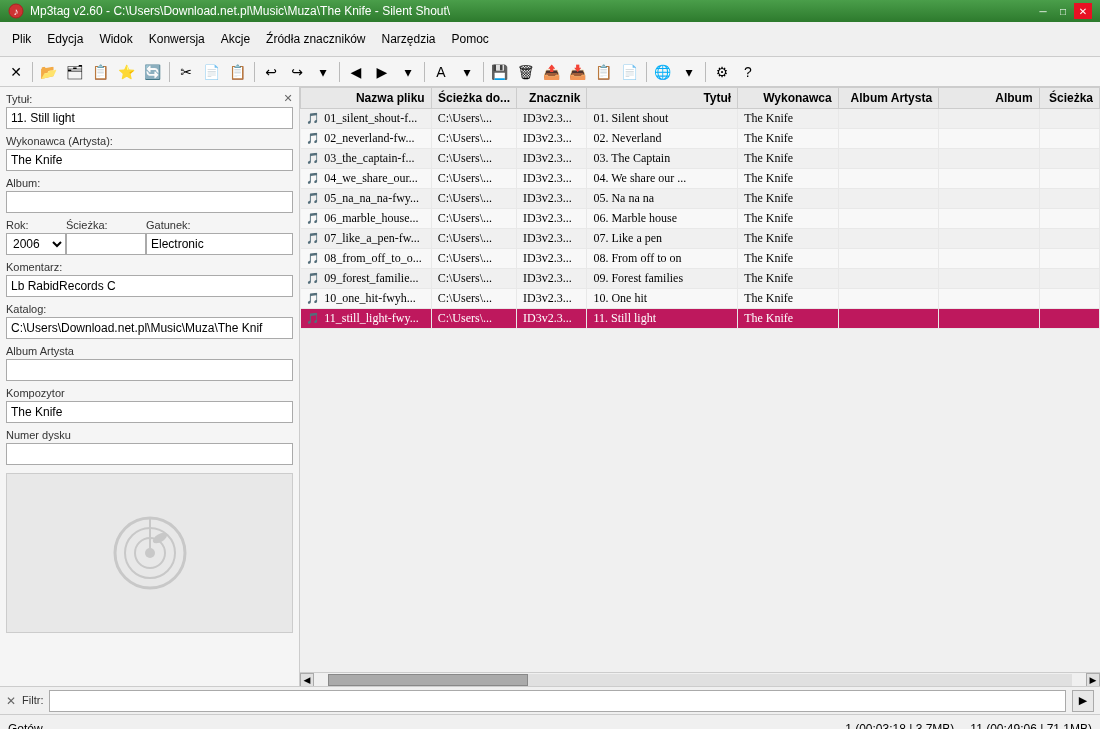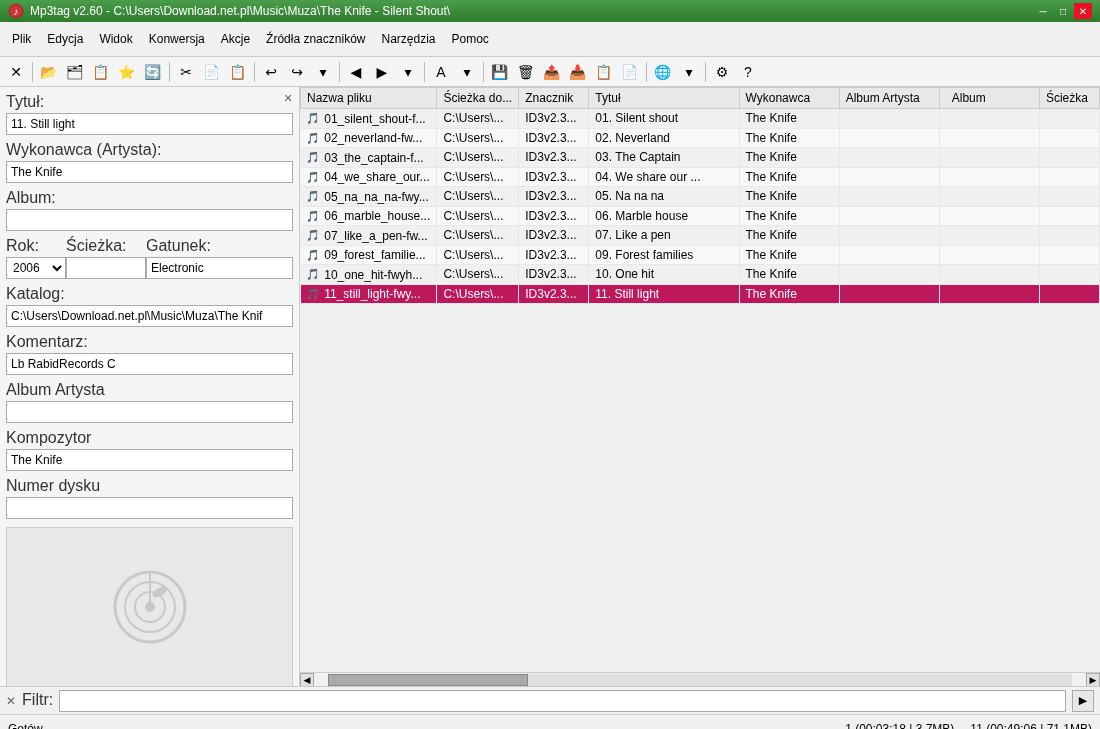--- a/index.html
+++ b/index.html
@@ -89,21 +89,21 @@
     #left-panel .close-btn {
       position: absolute; top: 4px; right: 4px;
       width: 14px; height: 14px;
       cursor: pointer;
       font-size: 11px;
       text-align: center;
       line-height: 14px;
       color: #666;
     }
     .field-group { margin-bottom: 6px; }
-    .field-label { font-size: 16px; color: #333; margin-bottom: 2px; }
+    .field-label { font-size: 11px; color: #333; margin-bottom: 2px; }
     .field-input {
       width: 100%;
       height: 22px;
       border: 1px solid #aaa;
       background: white;
       padding: 0 4px;
       font-size: 12px;
     }
     .field-select {
       width: 100%;
@@ -150,28 +150,29 @@
       font-size: 12px;
     }
     #file-table thead {
       background: #e8e8e8;
       position: sticky;
       top: 0;
     }
     #file-table thead th {
       border: 1px solid #ccc;
       padding: 3px 6px;
-      text-align: left;
-      font-weight: normal;
+      text-align: right;
+      font-weight: bold;
       white-space: nowrap;
       cursor: pointer;
       user-select: none;
     }
     #file-table tbody tr {
       cursor: default;
+      font-family: Liberation Serif, serif;
     }
     #file-table tbody tr:nth-child(even) { background: #f8f8f8; }
     #file-table tbody tr.selected { background: #be185d; color: white; }
     #file-table tbody td {
       border-bottom: 1px solid #e8e8e8;
       border-right: 1px solid #e8e8e8;
       padding: 2px 6px;
       white-space: nowrap;
       overflow: hidden;
       text-overflow: ellipsis;
@@ -355,27 +356,27 @@
         <div class="field-label">Ścieżka:</div>
         <input class="field-input" type="text" value="" style="width: 100%;">
       </div>
       <div class="field-group">
         <div class="field-label">Gatunek:</div>
         <input class="field-input" type="text" value="Electronic" style="">
       </div>
     </div>
 
     <div class="field-group">
+      <div class="field-label">Komentarz:</div>
+      <input class="field-input" type="text" value="Lb RabidRecords C" style="">
+    </div>
+
+    <div class="field-group">
       <div class="field-label">Katalog:</div>
       <input class="field-input" type="text" value="C:\Users\Download.net.pl\Music\Muza\The Knif" style="">
-    </div>
-
-    <div class="field-group">
-      <div class="field-label">Komentarz:</div>
-      <input class="field-input" type="text" value="Lb RabidRecords C" style="">
     </div>
 
     <div class="field-group">
       <div class="field-label">Album Artysta</div>
       <input class="field-input" type="text" value="" style="">
     </div>
 
     <div class="field-group">
       <div class="field-label">Kompozytor</div>
       <input class="field-input" type="text" value="The Knife" style="">
@@ -478,20 +479,30 @@
               <td><span class="music-icon">07_like_a_pen-fw...</span></td>
               <td>C:\Users\...</td>
               <td>ID3v2.3...</td>
               <td>07. Like a pen</td>
               <td>The Knife</td>
               <td></td>
               <td></td>
               <td></td>
             </tr>
             <tr>
+              <td><span class="music-icon">08_from_off_to_o...</span></td>
+              <td>C:\Users\...</td>
+              <td>ID3v2.3...</td>
+              <td>08. From off to on</td>
+              <td>The Knife</td>
+              <td></td>
+              <td></td>
+              <td></td>
+            </tr>
+            <tr>
               <td><span class="music-icon">09_forest_familie...</span></td>
               <td>C:\Users\...</td>
               <td>ID3v2.3...</td>
               <td>09. Forest families</td>
               <td>The Knife</td>
               <td></td>
               <td></td>
               <td></td>
             </tr>
             <tr>

